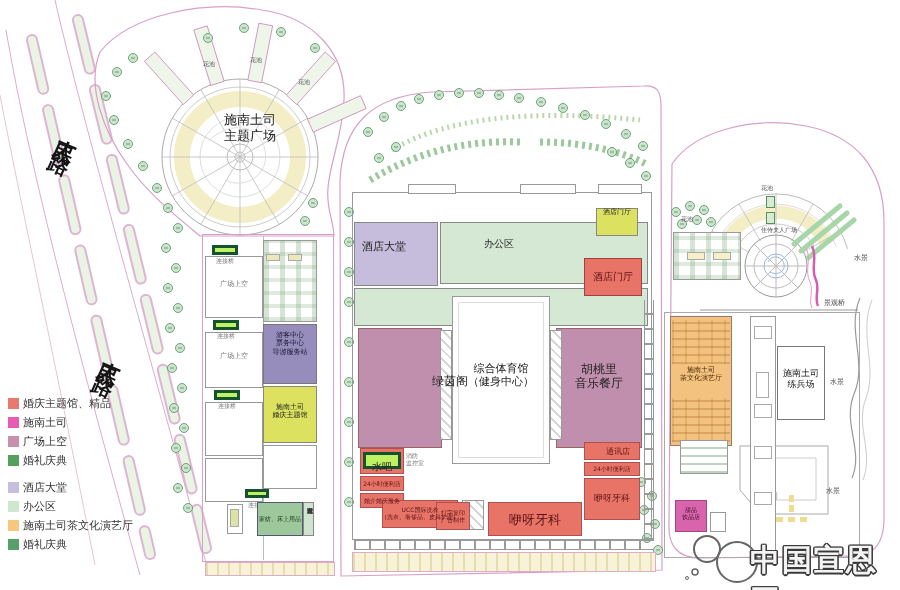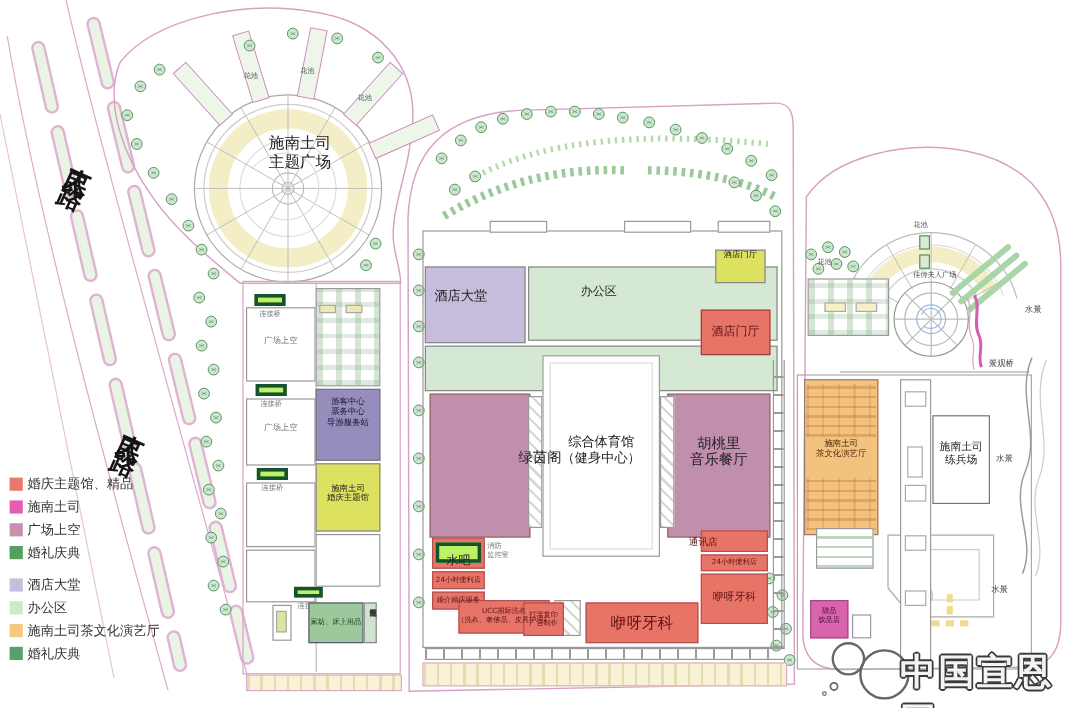--- a/index.html
+++ b/index.html
@@ -368,21 +368,21 @@
   <div class="z bd hatch-d" style="left:462px;top:500px;width:22px;height:30px;"></div>
 
   <div class="z" style="left:436px;top:502px;width:34px;height:28px;background:#e87468;border:1px solid #b05050;"></div>
   <div class="lbl f6 red-t ctr" style="left:436px;top:509px;width:34px;">打字复印
 广告制作</div>
 
   <div class="z" style="left:488px;top:502px;width:94px;height:34px;background:#e87468;border:1px solid #b05050;"></div>
   <div class="lbl f13 red-t ctr" style="left:488px;top:512px;width:94px;">咿呀牙科</div>
 
   <div class="z" style="left:584px;top:442px;width:56px;height:18px;background:#e87468;border:1px solid #b05050;"></div>
-  <div class="lbl f8 red-t ctr" style="left:552px;top:447px;width:68px;">通讯店</div>
+  <div class="lbl f8 red-t ctr" style="left:584px;top:447px;width:68px;">通讯店</div>
   <div class="z" style="left:584px;top:462px;width:56px;height:14px;background:#e87468;border:1px solid #b05050;"></div>
   <div class="lbl f6 red-t ctr" style="left:584px;top:465px;width:56px;">24小时便利店</div>
   <div class="z" style="left:584px;top:478px;width:56px;height:42px;background:#e87468;border:1px solid #b05050;"></div>
   <div class="lbl f9 red-t ctr" style="left:584px;top:493px;width:56px;">咿呀牙科</div>
 
   <div class="z cols" style="left:354px;top:540px;width:300px;height:10px;"></div>
   <div class="z stripes-y" style="left:352px;top:552px;width:304px;height:20px;"></div>
   <div class="z cols-v" style="left:644px;top:300px;width:10px;height:240px;"></div>
 
   <div class="z" style="left:664px;top:312px;width:196px;height:246px;border:1px solid #aaa;"></div>

